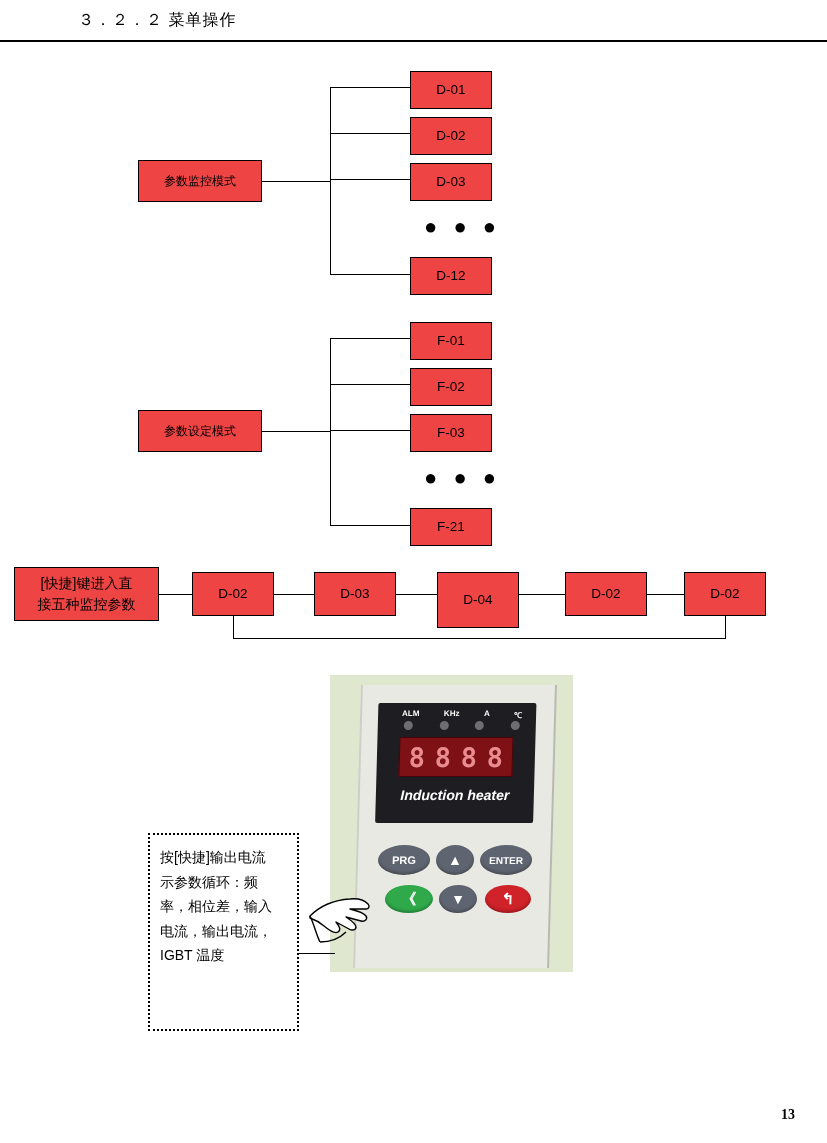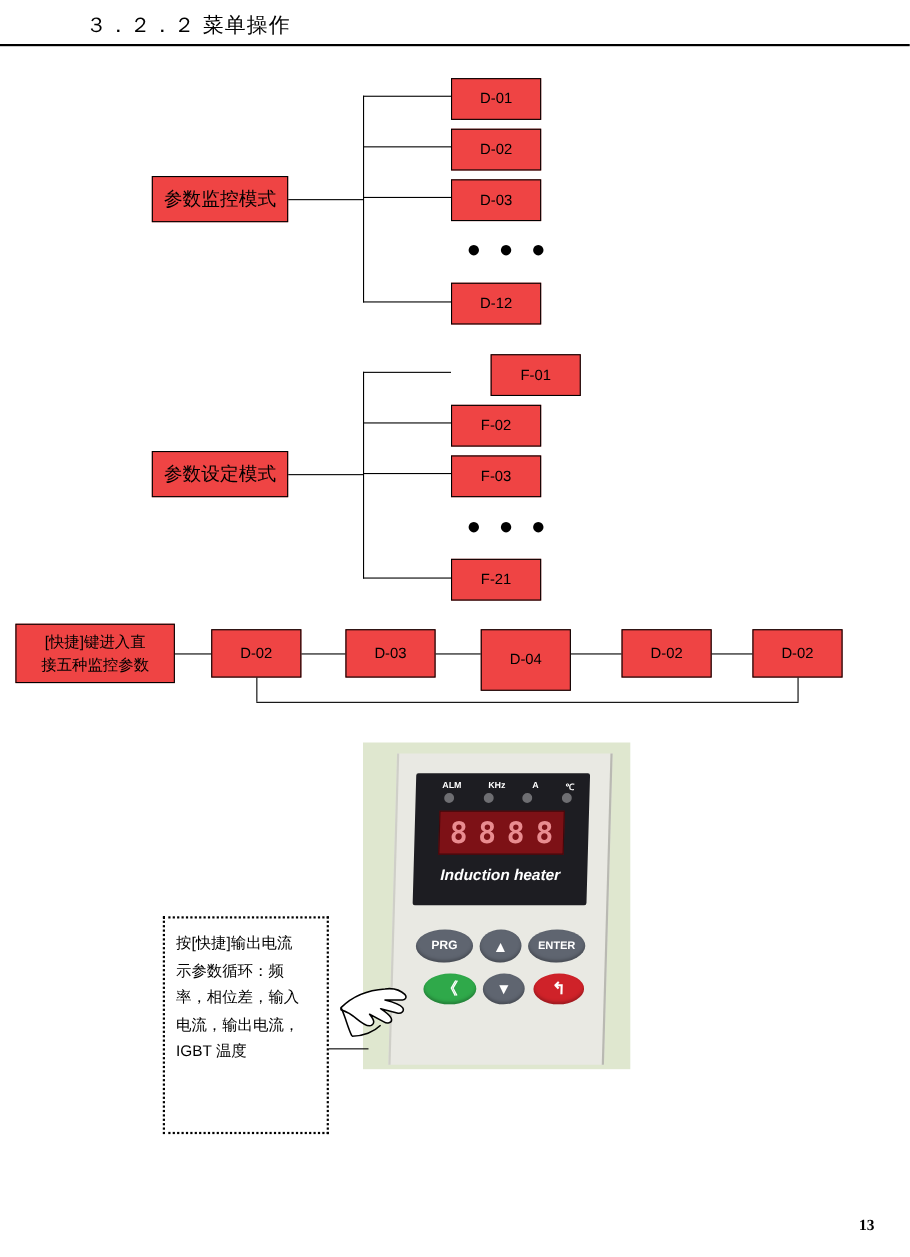--- a/index.html
+++ b/index.html
@@ -21,21 +21,21 @@
     position: absolute;
     left: 0;
     top: 0;
     width: 827px;
     height: 46px;
   }
   .header-title {
     position: absolute;
     left: 78px;
     top: 10px;
-    font-size: 19px;
+    font-size: 16px;
     letter-spacing: 1px;
     white-space: nowrap;
   }
   .header-rule {
     position: absolute;
     left: 0;
     top: 40px;
     width: 827px;
     height: 0;
     border-top: 2px solid #000;
@@ -50,21 +50,21 @@
     display: flex;
     align-items: center;
     justify-content: center;
     font-size: 13.5px;
     line-height: 1.35;
     text-align: center;
   }
   .box.mode {
     width: 124px;
     height: 42px;
-    font-size: 17px;
+    font-size: 12px;
   }
   .box.wide {
     width: 82px;
     height: 38px;
     font-size: 13.5px;
   }
   .box.note {
     width: 145px;
     height: 54px;
     font-size: 14px;
@@ -273,21 +273,21 @@
 </div>
 
 <div class="hline" style="left:262px; top:431px; width:68px;"></div>
 <div class="vline" style="left:330px; top:338px; height:188px;"></div>
 
 <div class="hline" style="left:330px; top:338px; width:80px;"></div>
 <div class="hline" style="left:330px; top:384px; width:80px;"></div>
 <div class="hline" style="left:330px; top:430px; width:80px;"></div>
 <div class="hline" style="left:330px; top:525px; width:80px;"></div>
 
-<div class="box wide" style="left:410px; top:322px;margin-left:36px;">
+<div class="box wide" style="left:410px; top:322px;">
   <span>F-01</span>
 </div>
 <div class="box wide" style="left:410px; top:368px;">
   <span>F-02</span>
 </div>
 <div class="box wide" style="left:410px; top:414px;">
   <span>F-03</span>
 </div>
 <div class="dots" style="left:424px; top:467px;">● ● ●</div>
 <div class="box wide" style="left:410px; top:508px;">

